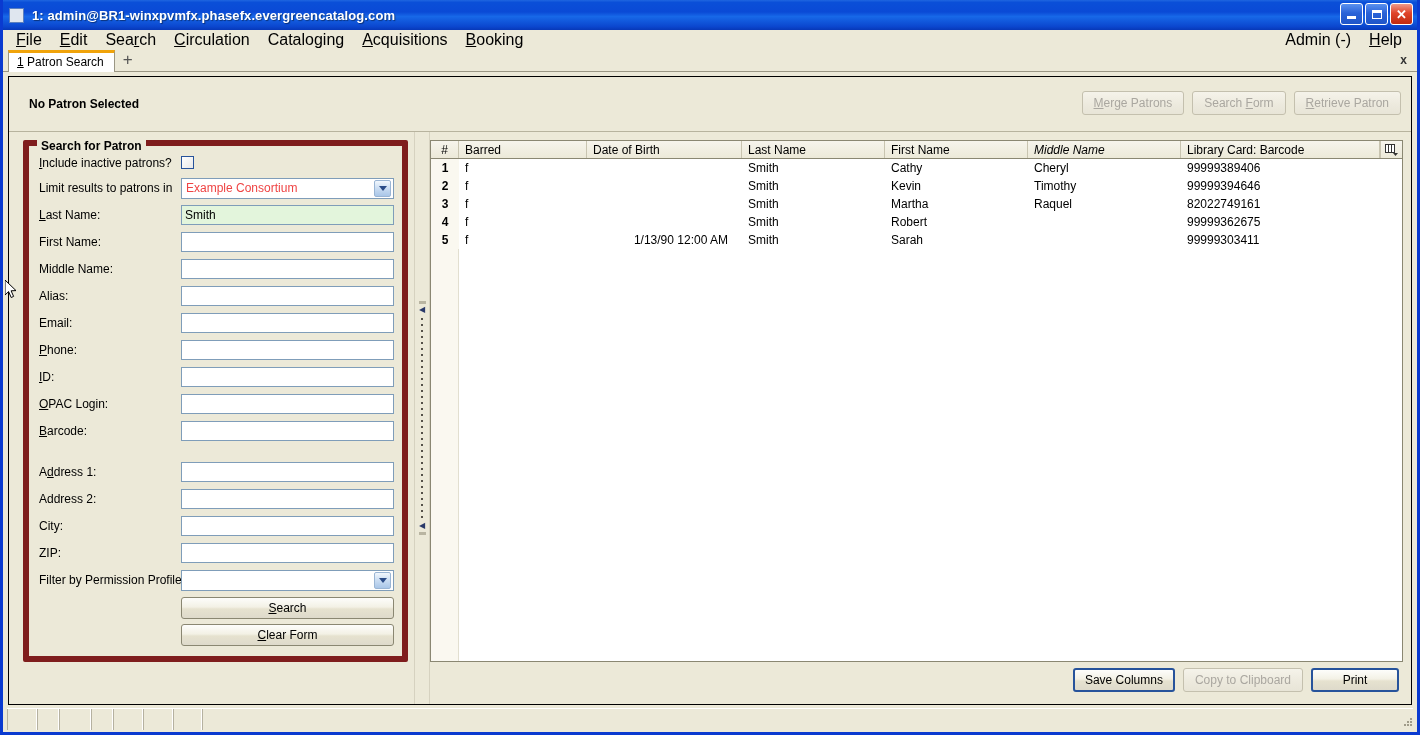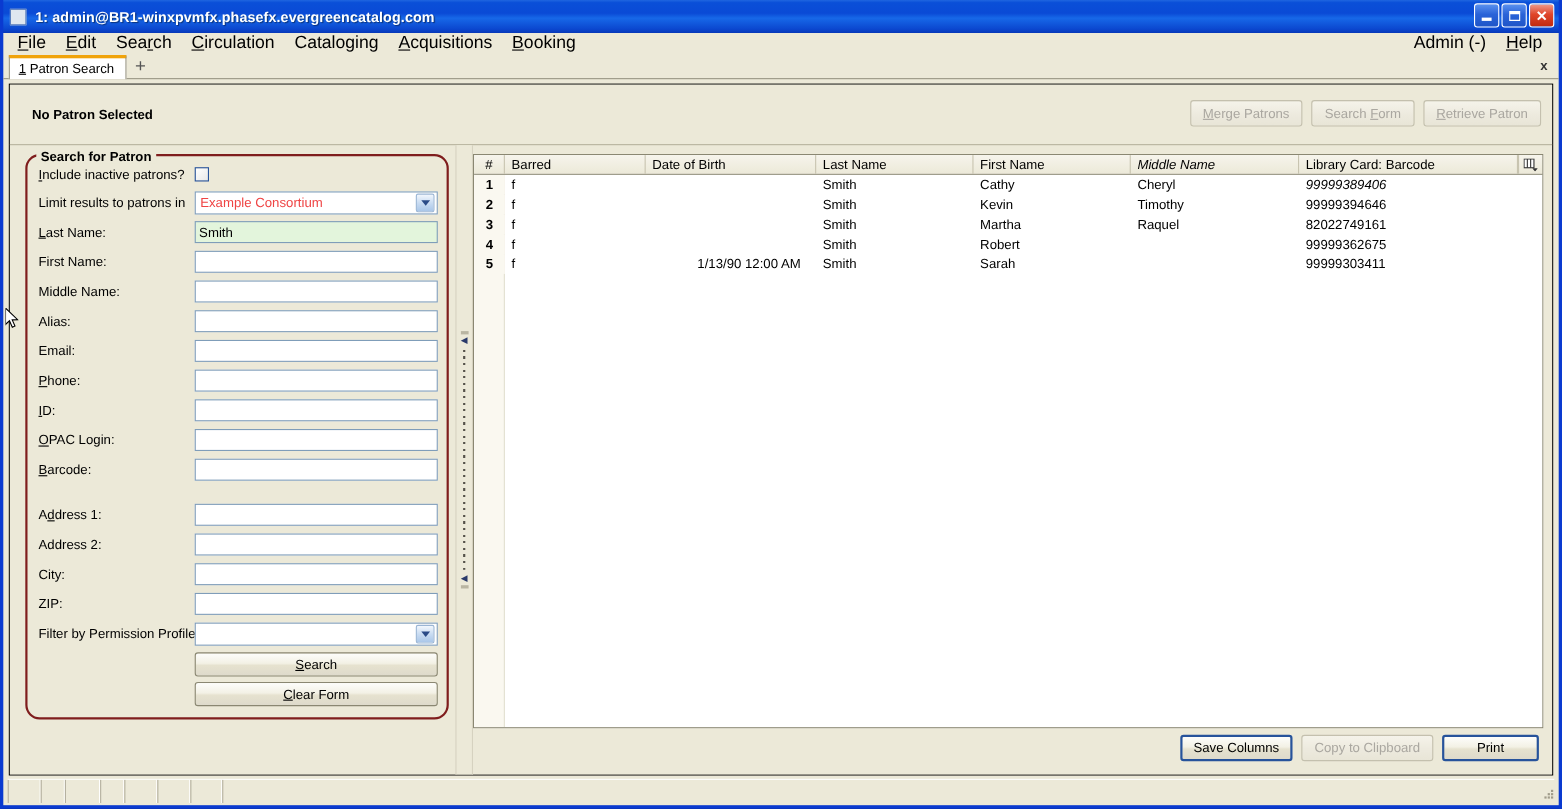--- a/index.html
+++ b/index.html
@@ -192,22 +192,22 @@
 
   
   #left-pane {
     width: 405px;
     flex: 0 0 405px;
     padding: 8px 6px 0 14px;
     display: flex; flex-direction: column;
     min-height: 0;
   }
   #search-group {
-    border: 2px solid #7f1d1d;
-    border-radius: 13px;
+    border: 6px solid #7f1d1d;
+    border-radius: 2px;
     padding: 6px 8px 10px 10px;
     position: relative;
     background: #ece9d8;
   }
   #search-group-legend {
     position: absolute; top: -7px; left: 8px;
     background: #ece9d8;
     padding: 0 4px;
     font-size: 12px; font-weight: bold;
   }
@@ -615,21 +615,21 @@
             <div id="results-body">
               <div id="numcol-strip"></div>
               <div id="results-rows">
                   <div class="grow">
                     <div class="gcell num" style="flex: 0 0 28px;">1</div>
                     <div class="gcell" style="flex: 0 0 128px;">f</div>
                     <div class="gcell dob" style="flex: 0 0 155px;"></div>
                     <div class="gcell" style="flex: 0 0 143px;">Smith</div>
                     <div class="gcell" style="flex: 0 0 143px;">Cathy</div>
                     <div class="gcell" style="flex: 0 0 153px;">Cheryl</div>
-                    <div class="gcell" style="flex: 1 1 auto; font-style: italic;">99999389406</div>
+                    <div class="gcell" style="flex: 1 1 auto;">99999389406</div>
                   </div>
                   <div class="grow">
                     <div class="gcell num" style="flex: 0 0 28px;">2</div>
                     <div class="gcell" style="flex: 0 0 128px;">f</div>
                     <div class="gcell dob" style="flex: 0 0 155px;"></div>
                     <div class="gcell" style="flex: 0 0 143px;">Smith</div>
                     <div class="gcell" style="flex: 0 0 143px;">Kevin</div>
                     <div class="gcell" style="flex: 0 0 153px;">Timothy</div>
                     <div class="gcell" style="flex: 1 1 auto;">99999394646</div>
                   </div>

